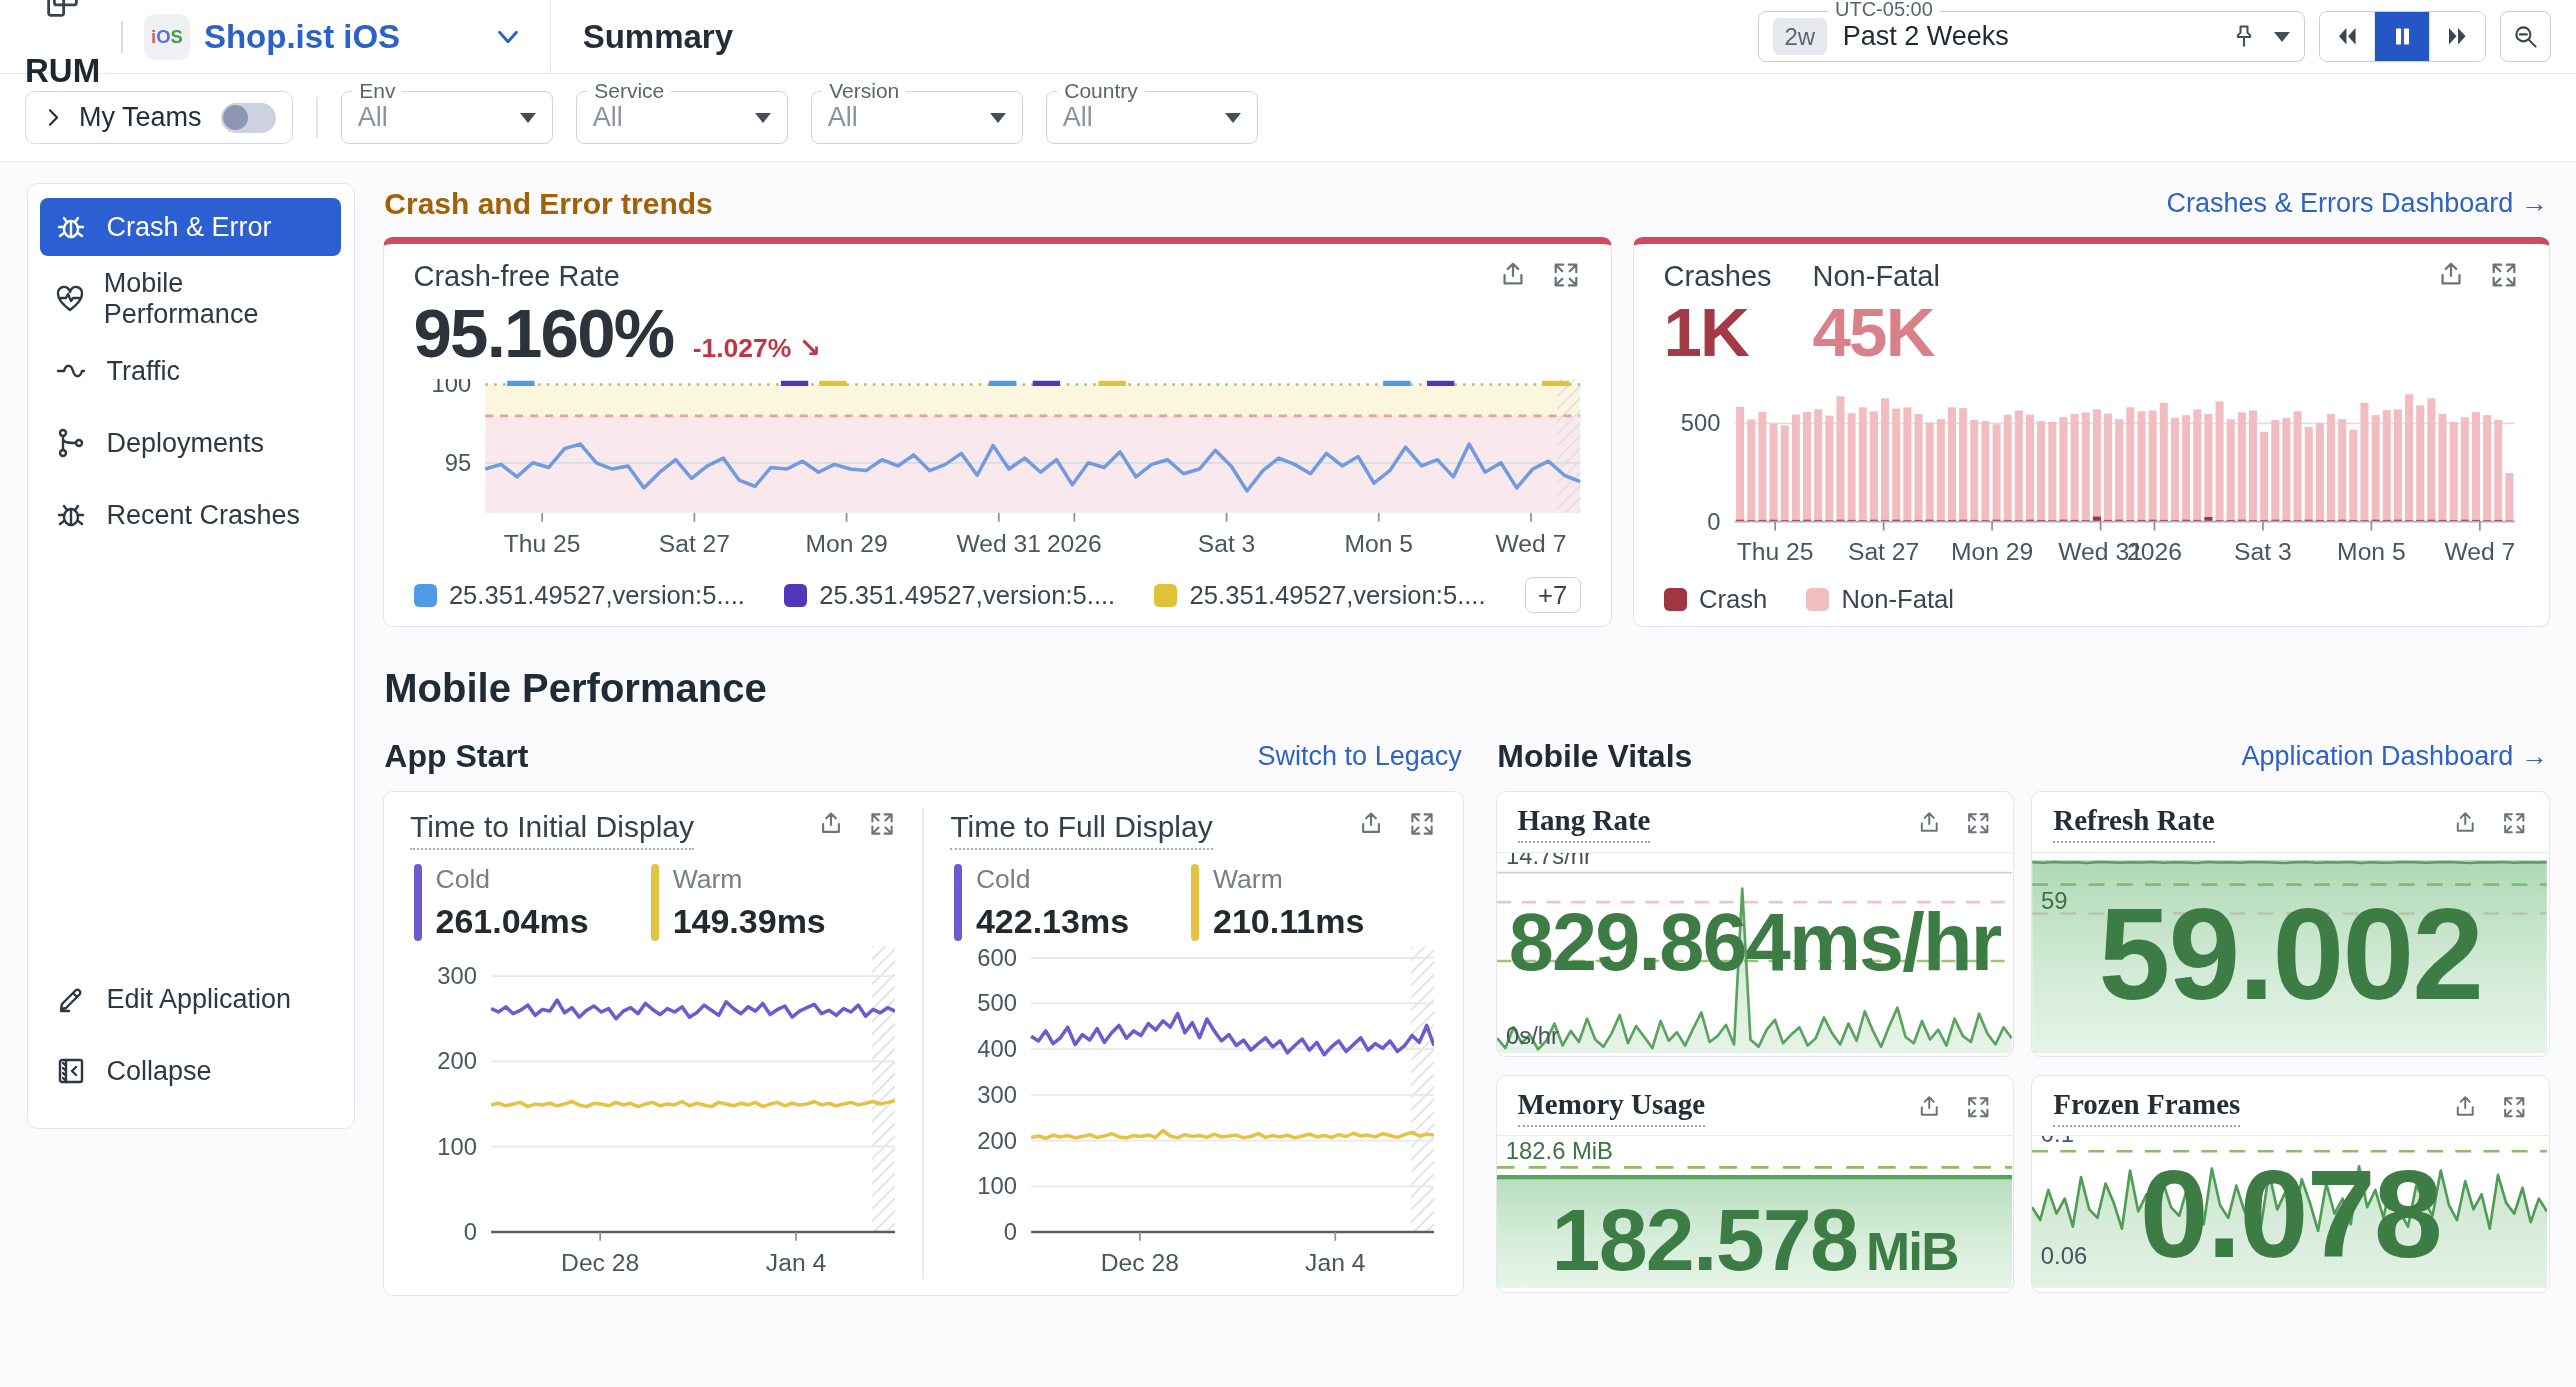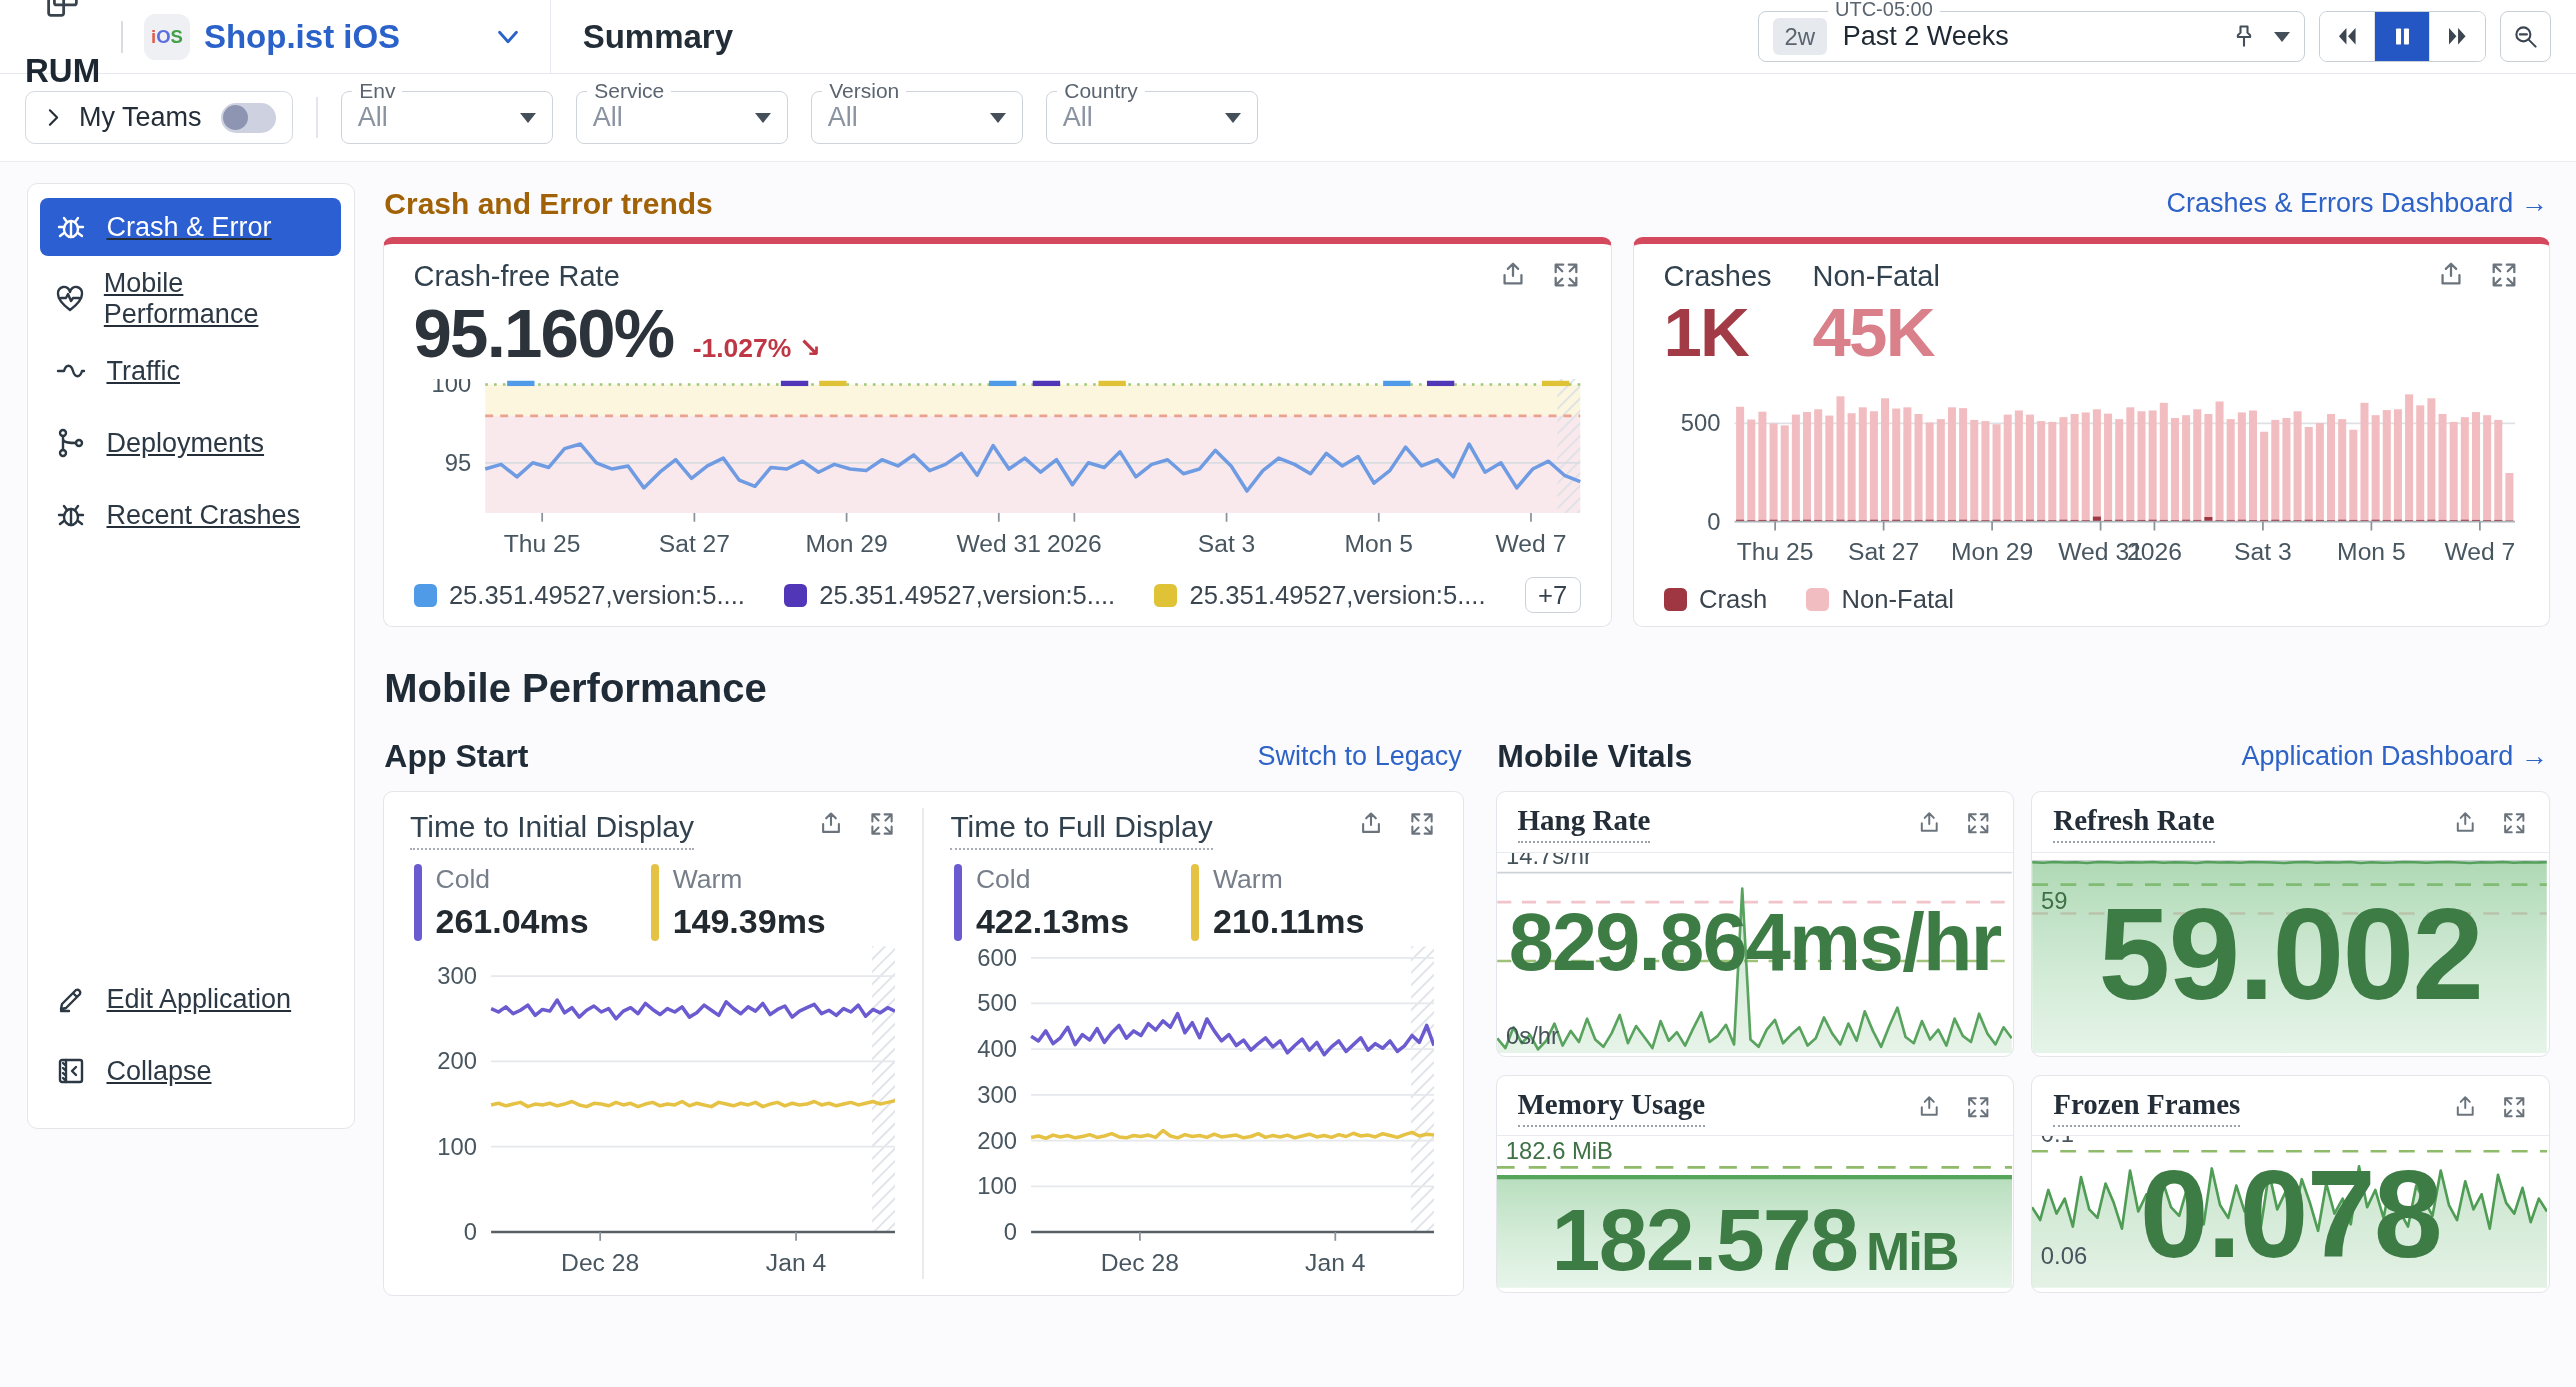--- a/index.html
+++ b/index.html
@@ -40,21 +40,21 @@
   .toggle { width:55px; height:30px; border-radius:15px; background:#cdd1e0; position:relative; margin-left:5.3px; }
   .toggle .knob { position:absolute; left:2.6px; top:2.6px; width:25px; height:25px; border-radius:50%; background:#8e95b2; }
   .filter-div { width:1.8px; height:41px; background:#e3e6ea; }
   .selbox { position:relative; height:53px; border:1.8px solid #cfd4db; border-radius:8px; background:#fff; display:flex; align-items:center; padding:0 16px; min-width:212px; cursor:pointer; }
   .selbox .lbl { position:absolute; top:-13.2px; left:10.6px; background:#fff; padding:0 7px; font-size:21px; color:#5b6570; }
   .selbox .val { font-size:27px; color:#8a93a0; }
   .selbox .caret-dn { margin-left:auto; }
 
   
   .content { display:flex; padding:21px 26.5px 0 26.5px; gap:28px; }
-  .sidebar { width:328px; min-width:328px; height:946px; background:#fff; border:1.8px solid #e2e5e9; border-radius:10.6px; padding:14px 12.4px; display:flex; flex-direction:column;text-decoration:underline; }
+  .sidebar { width:328px; min-width:328px; height:946px; background:#fff; border:1.8px solid #e2e5e9; border-radius:10.6px; padding:14px 12.4px; display:flex; flex-direction:column; }
   .nav-item { display:flex; align-items:center; gap:17.6px; height:58px; border-radius:8px; padding:0 14px; font-size:27px; font-weight:500; color:#2c3843; margin-bottom:14px; cursor:pointer; }
   .nav-item.active { background:#2c5fd2; color:#fff; }
   .nav-item .icon { width:35px; }
   .sidebar .spacer { flex:1; }
   .main { flex:1; display:flex; flex-direction:column; }
 
   .sec-row { display:flex; align-items:center; justify-content:space-between; margin:3.5px 1.8px 16px 1.8px; }
   .sec-title { font-size:30px; font-weight:700; color:#a16207; }
   .blue-link { font-size:27px; color:#2d62c6; font-weight:500; cursor:pointer; }
 

